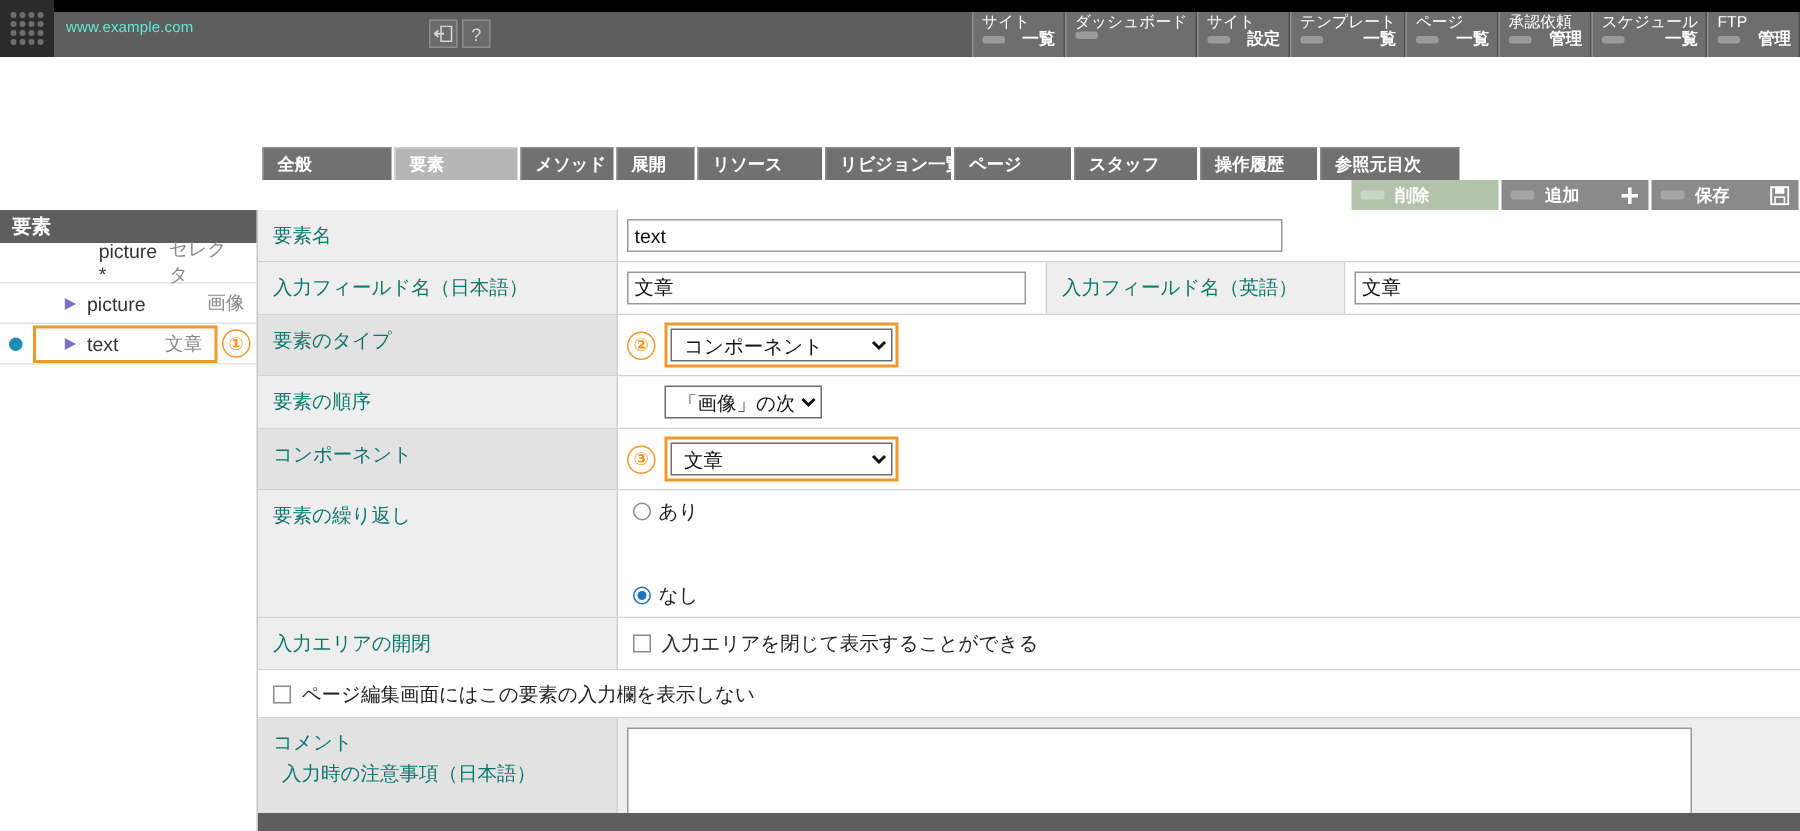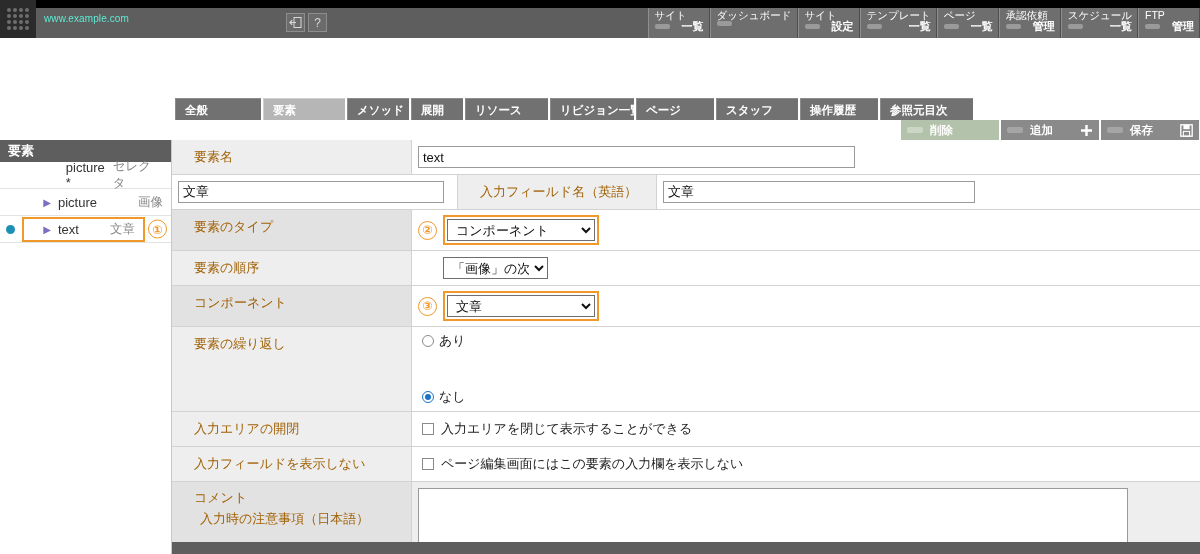--- a/index.html
+++ b/index.html
@@ -188,22 +188,22 @@
   }
   .frow {
     display: flex; align-items: stretch;
     border-bottom: 1px solid #d2d2d2;
     min-height: 32px;
   }
   .fstripe-a { background: #eeeeee; }
   .fstripe-b { background: #e2e2e2; }
   .flabel {
     width: 240px; flex: 0 0 240px;
-    padding: 8px 0 8px 22px;
-    font-size: 13px; color: #a16207;
+    padding: 8px 0 8px 10px;
+    font-size: 13px; color: #0f766e;
     display: flex; flex-direction: column; justify-content: flex-start;
     border-right: 1px solid #d2d2d2;
   }
   .flabel .l2 { padding-left: 6px; margin-top: 3px; }
   .fval {
     flex: 1 1 auto;
     background: #ffffff;
     display: flex; align-items: center;
     padding: 5px 8px 5px 6px;
     position: relative;
@@ -465,20 +465,21 @@
     <div class="form">
 
       <div class="frow">
         <div class="flabel fstripe-a">要素名</div>
         <div class="fval">
           <input class="txt w-name" type="text" value="text" style="">
         </div>
       </div>
 
       <div class="frow">
+        <div class="flabel fstripe-a">入力フィールド名（日本語）</div>
         <div class="fval" style="flex:0 0 285px">
           <input class="txt w-jp" type="text" value="文章" style="">
         </div>
         <div class="flabel fstripe-a" style="flex:0 0 200px; border-left:1px solid #d2d2d2;">入力フィールド名（英語）</div>
         <div class="fval">
           <input class="txt w-en" type="text" value="文章" style="">
         </div>
       </div>
 
       <div class="frow">
@@ -535,21 +536,20 @@
         <div class="flabel fstripe-a">入力エリアの開閉</div>
         <div class="fval">
           <label class="chk-item">
             <span class="cb"></span>
             <span>入力エリアを閉じて表示することができる</span>
           </label>
         </div>
       </div>
 
       <div class="frow">
-        <div class="flabel fstripe-a">入力フィールドを表示しない</div>
         <div class="fval">
           <label class="chk-item">
             <span class="cb"></span>
             <span>ページ編集画面にはこの要素の入力欄を表示しない</span>
           </label>
         </div>
       </div>
 
       <div class="frow tall">
         <div class="flabel fstripe-b tall">

